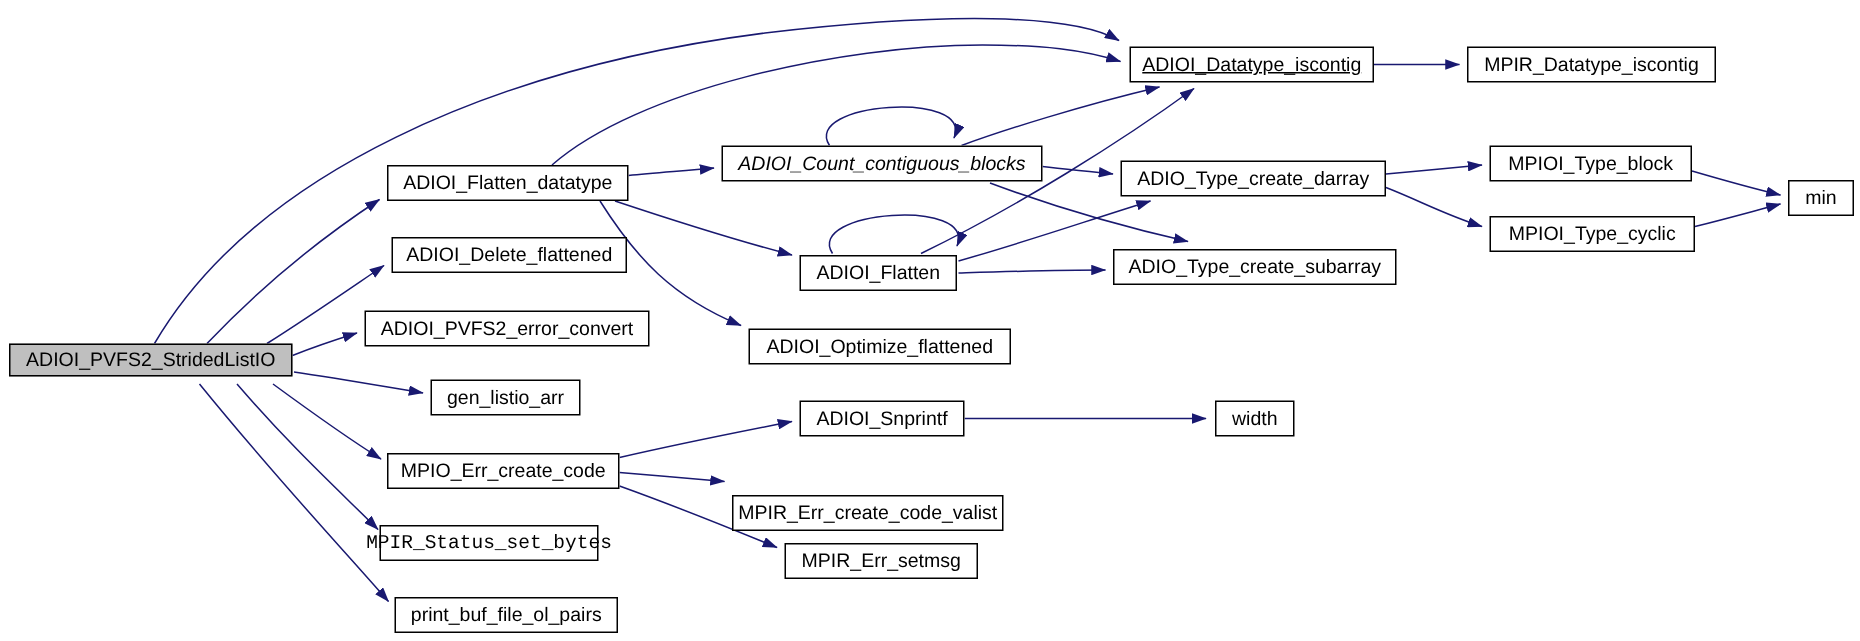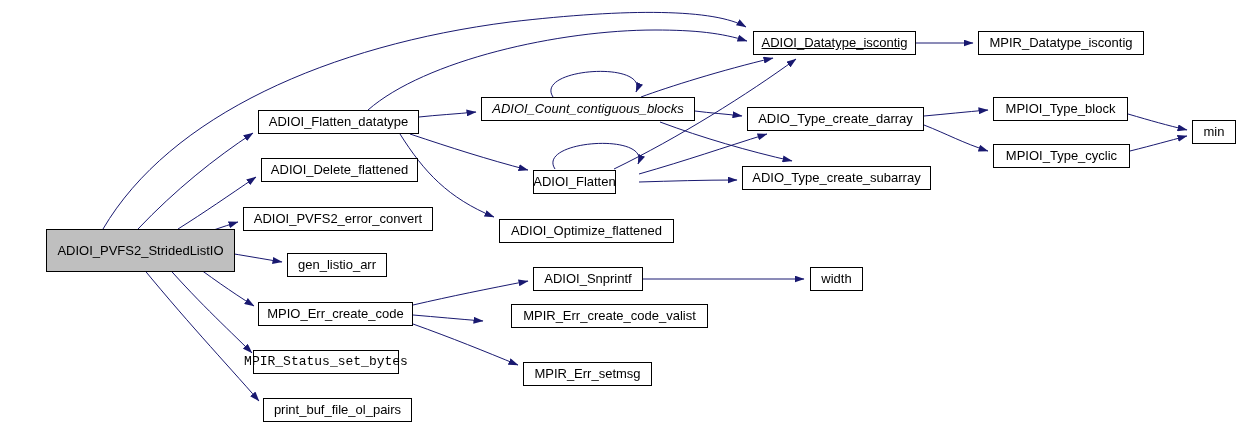--- a/index.html
+++ b/index.html
@@ -20,22 +20,21 @@
     border:1px solid #000000;
     color:#000000;
     font-size:13px;
     line-height:22px;
     text-align:center;
     white-space:nowrap;
     display:flex; align-items:center; justify-content:center;
   }
   .node.root {
     background:#bfbfbf;
-    height:43px;
-    margin-left:40px;
+    height:22px;
   }
 </style>
 </head>
 <body>
 
 <div class="graph">
 
   <svg viewBox="0 0 1240 427">
     <defs>
       <marker id="arrow" viewBox="0 0 10 7" markerWidth="10" markerHeight="7" refX="9.5" refY="3.5" orient="auto" markerUnits="userSpaceOnUse">
@@ -90,27 +89,27 @@
   <div class="node" style="left:287px; top:253px; width:100px;">gen_listio_arr</div>
 
   <div class="node" style="left:258px; top:302px; width:155px;">MPIO_Err_create_code</div>
 
   <div class="node" style="left:253px; top:350px; width:146px;font-family:Liberation Mono, monospace;">MPIR_Status_set_bytes</div>
 
   <div class="node" style="left:263px; top:398px; width:149px;">print_buf_file_ol_pairs</div>
 
   <div class="node" style="left:481px; top:97px; width:214px;font-style:italic;">ADIOI_Count_contiguous_blocks</div>
 
-  <div class="node" style="left:533px; top:170px; width:83px;">ADIOI_Flatten</div>
+  <div class="node" style="left:533px; top:170px; width:105px;">ADIOI_Flatten</div>
 
   <div class="node" style="left:499px; top:219px; width:175px;">ADIOI_Optimize_flattened</div>
 
   <div class="node" style="left:533px; top:267px; width:110px;">ADIOI_Snprintf</div>
 
-  <div class="node" style="left:488px; top:304px; width:197px;margin-left:23px;">MPIR_Err_create_code_valist</div>
+  <div class="node" style="left:488px; top:330px; width:181px;">MPIR_Err_create_code_valist</div>
 
   <div class="node" style="left:523px; top:362px; width:129px;">MPIR_Err_setmsg</div>
 
   <div class="node" style="left:753px; top:31px; width:163px;text-decoration:underline;">ADIOI_Datatype_iscontig</div>
 
   <div class="node" style="left:747px; top:107px; width:177px;">ADIO_Type_create_darray</div>
 
   <div class="node" style="left:978px; top:31px; width:166px;">MPIR_Datatype_iscontig</div>
 
   <div class="node" style="left:742px; top:166px; width:189px;">ADIO_Type_create_subarray</div>

